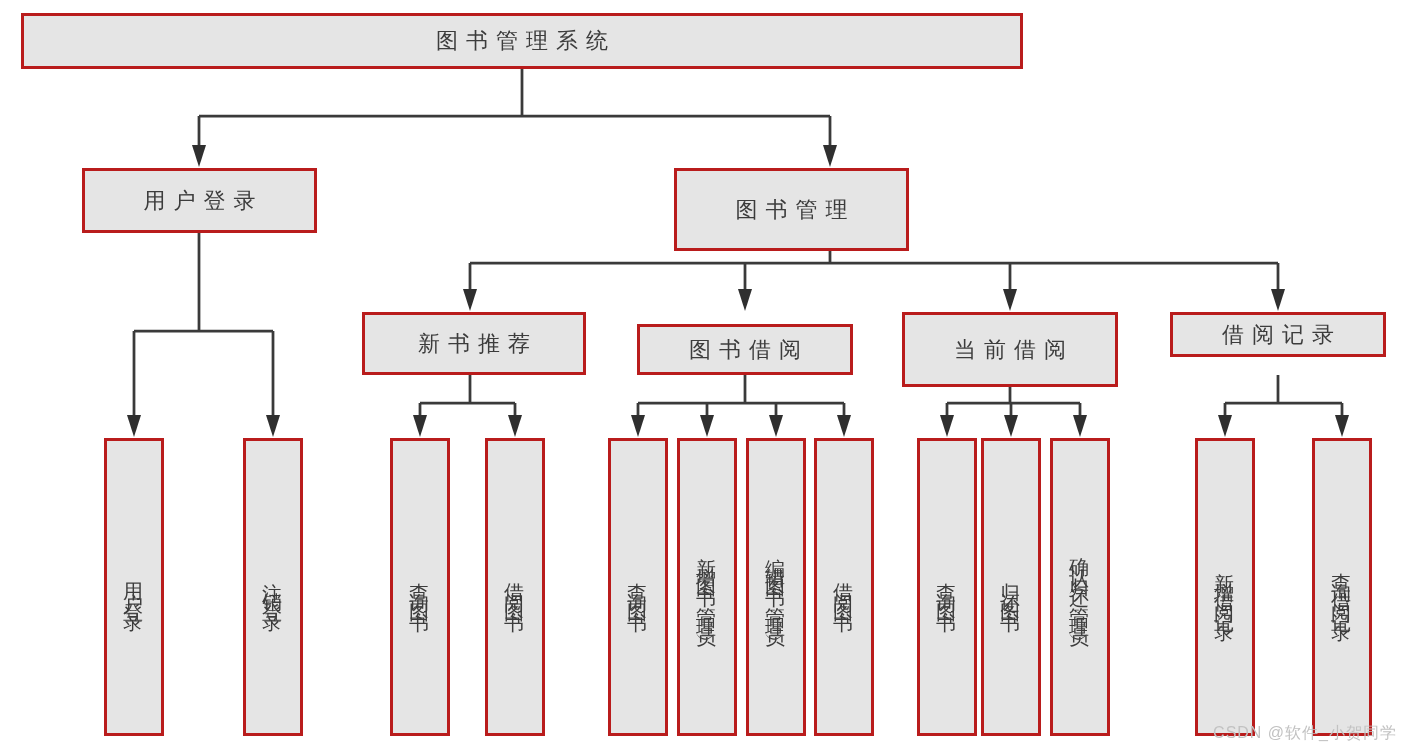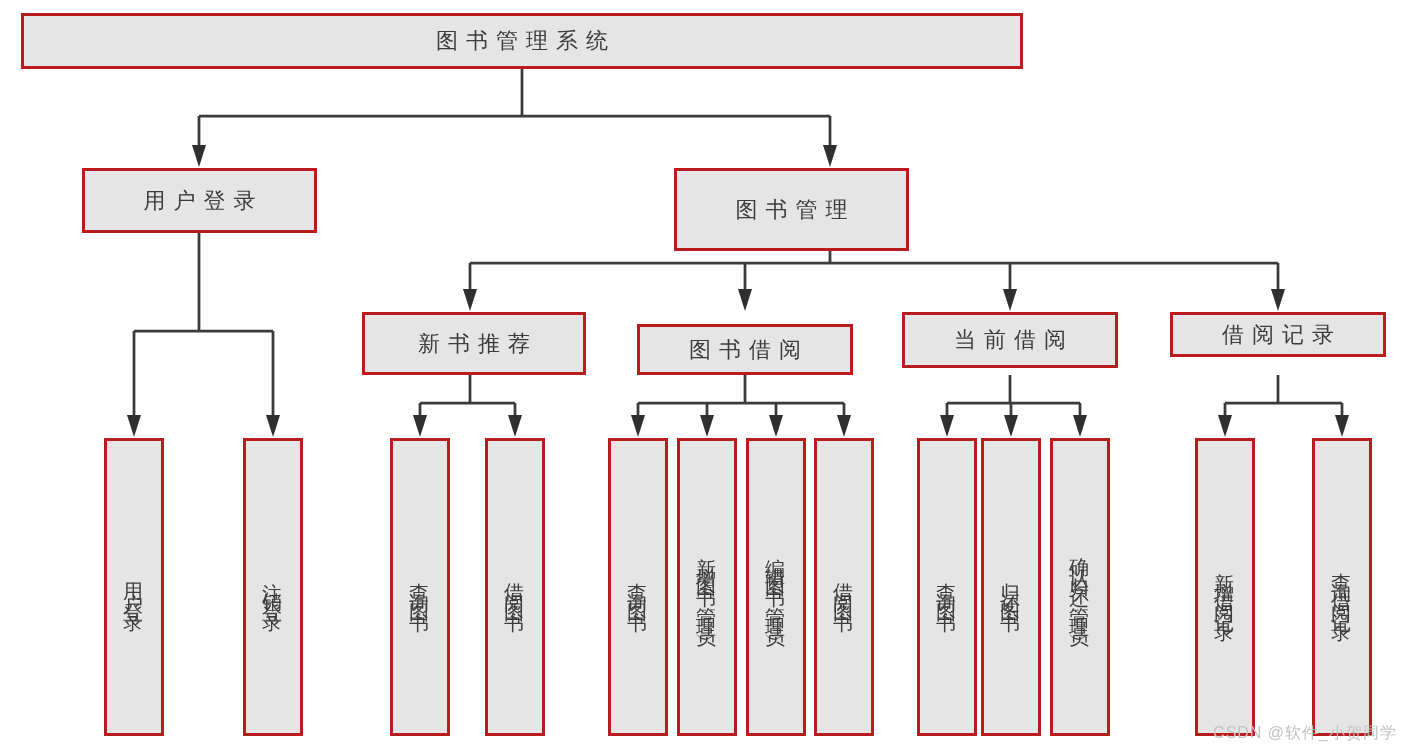--- a/index.html
+++ b/index.html
@@ -103,21 +103,21 @@
   <div class="node" style="left:674px; top:168px; width:235px; height:83px;">
     <span class="hlabel">图书管理</span>
   </div>
 
   <div class="node" style="left:362px; top:312px; width:224px; height:63px;">
     <span class="hlabel">新书推荐</span>
   </div>
   <div class="node" style="left:637px; top:312px; width:216px; height:51px;margin-top:12px;">
     <span class="hlabel">图书借阅</span>
   </div>
-  <div class="node" style="left:902px; top:312px; width:216px; height:56px;">
+  <div class="node" style="left:902px; top:312px; width:216px; height:75px;">
     <span class="hlabel">当前借阅</span>
   </div>
   <div class="node" style="left:1170px; top:312px; width:216px; height:45px;">
     <span class="hlabel">借阅记录</span>
   </div>
 
   <div class="node vnode" style="left:104px; top:438px; width:60px; height:298px;">
     <span class="vlabel">用户登录</span>
   </div>
   <div class="node vnode" style="left:243px; top:438px; width:60px; height:298px;">

